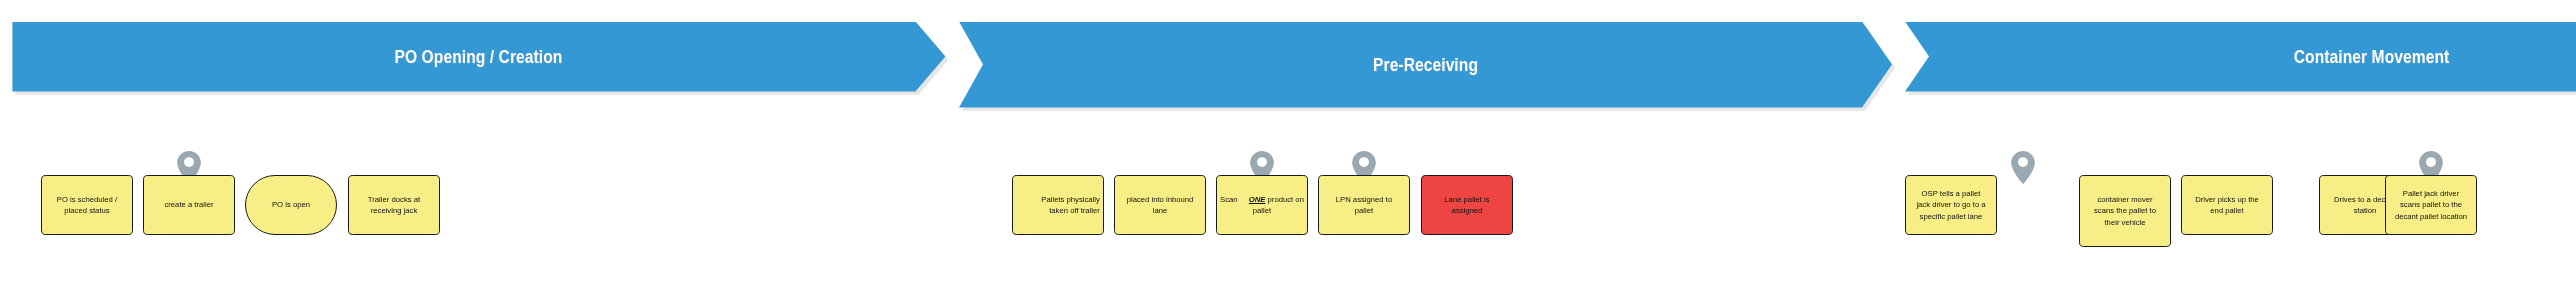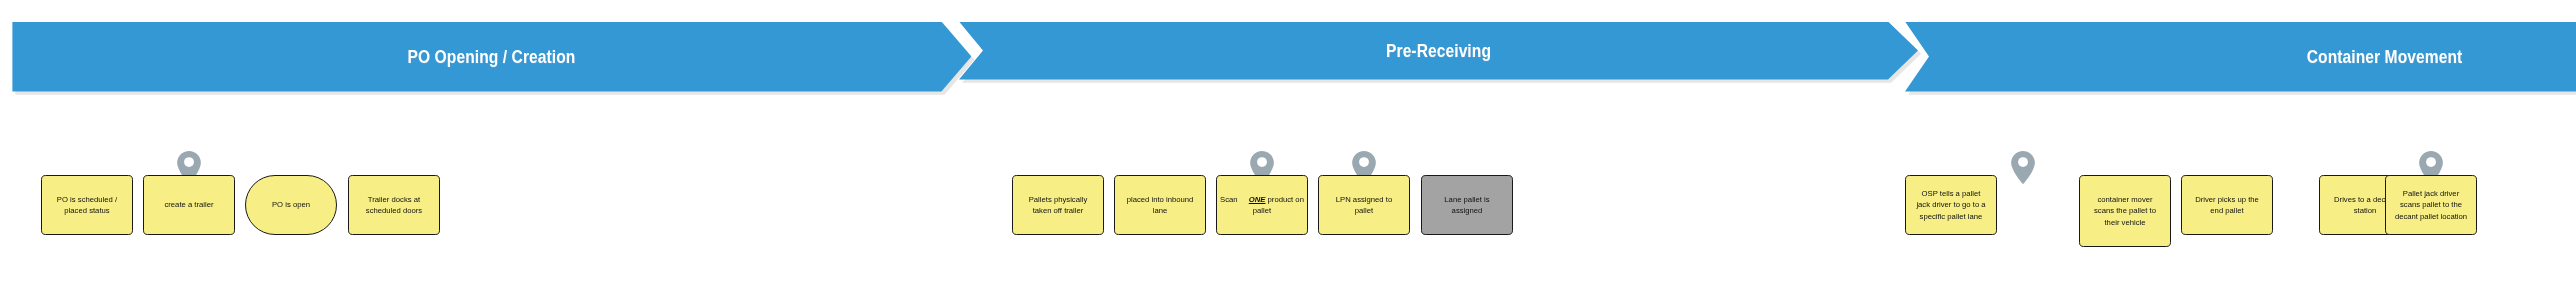--- a/index.html
+++ b/index.html
@@ -2,21 +2,21 @@
 <html style="font-size:8.2px"><head>
 <meta charset="utf-8">
 <style>
   html,body{margin:0;padding:0;background:#ffffff;}
   body{width:3655px;height:286px;position:relative;overflow:hidden;
        font-family:"Liberation Sans","DejaVu Sans",sans-serif;}
 
   
   #header-band{position:absolute;left:0;top:0;width:3655px;height:103px;}
 
-  .phase-header{position:absolute;top:21.6px;height:70px;padding-left:26px;}
+  .phase-header{position:absolute;top:21.6px;height:70px;}
 
   .chev-shadow{position:absolute;left:3.1px;top:3.1px;width:100%;height:100%;
       background:#e6e6e6;}
   .chev-body{position:absolute;left:0;top:0;width:100%;height:100%;
       background:#3498d4;}
   .chev-title{position:absolute;left:0;top:0;width:100%;height:100%;
       display:flex;align-items:center;justify-content:center;
       color:#ffffff;font-weight:bold;font-size:19px;letter-spacing:0.1px;
       transform:scaleX(0.82);transform-origin:center center;
       text-shadow:0.5px 0.5px 0 rgba(120,160,190,0.45);
@@ -61,28 +61,28 @@
         <circle cx="23" cy="21.5" r="9.6" fill="#ffffff"></circle>
       </svg>
     </div>
     <div class="card" style="left: 143px; top: 175px; width: 92px; height: 60px; background: rgb(247, 239, 133); border-color: rgb(25, 25, 26);">
       <span class="ctext"><span>create a trailer</span></span>
     </div>
     <div class="card" style="left: 245px; top: 175px; width: 92px; height: 60px; background: rgb(247, 239, 133); border-color: rgb(25, 25, 26); border-radius: 30px;">
       <span class="ctext"><span>PO is open</span></span>
     </div>
     <div class="card" style="left: 348px; top: 175px; width: 92px; height: 60px; background: rgb(247, 239, 133); border-color: rgb(25, 25, 26);">
-      <span class="ctext"><span>Trailer docks at</span><br><span>scheduled doors</span></span>
+      <span class="ctext"><span>Trailer docks at</span><br><span>receiving jack</span></span>
     </div>
-    <div class="phase-header" style="left: 959px; width: 933px; top: 21.6px; height: 58px;">
+    <div class="phase-header" style="left: 959px; width: 933px; top: 21.6px; height: 86px;">
       <div class="chev-shadow clip-chev-notch" style="background: rgb(230, 230, 230);"></div>
       <div class="chev-body clip-chev-notch" style="background: rgb(52, 152, 212);"></div>
       <div class="chev-title" style="color: rgb(255, 255, 255);">Pre-Receiving</div>
     </div>
-    <div class="card" style="left: 1012px; top: 175px; width: 92px; height: 60px; background: rgb(247, 239, 133); border-color: rgb(25, 25, 26);">
+    <div class="card" style="left: 1012px; top: 175px; width: 92px; height: 60px; background: rgb(247, 239, 133); border-color: rgb(25, 25, 26); text-align: right;">
       <span class="ctext"><span>Pallets physically</span><br><span>taken off trailer</span></span>
     </div>
     <div class="card" style="left: 1114px; top: 175px; width: 92px; height: 60px; background: rgb(247, 239, 133); border-color: rgb(25, 25, 26);">
       <span class="ctext"><span>placed into inbound</span><br><span>lane</span></span>
     </div>
     <div class="pin" style="left: 1250px; top: 151px;">
       <svg width="24" height="33" viewBox="0 0 46 64">
         <path d="M23 0C10.3 0 0 10.3 0 23c0 13.6 17.3 34.9 21.1 39.4a2.5 2.5 0 0 0 3.8 0C28.7 57.9 46 36.6 46 23 46 10.3 35.7 0 23 0z" fill="#9aa8b1"></path>
         <circle cx="23" cy="21.5" r="9.6" fill="#ffffff"></circle>
       </svg>
@@ -92,21 +92,21 @@
     </div>
     <div class="pin" style="left: 1352px; top: 151px;">
       <svg width="24" height="33" viewBox="0 0 46 64">
         <path d="M23 0C10.3 0 0 10.3 0 23c0 13.6 17.3 34.9 21.1 39.4a2.5 2.5 0 0 0 3.8 0C28.7 57.9 46 36.6 46 23 46 10.3 35.7 0 23 0z" fill="#9aa8b1"></path>
         <circle cx="23" cy="21.5" r="9.6" fill="#ffffff"></circle>
       </svg>
     </div>
     <div class="card" style="left: 1318px; top: 175px; width: 92px; height: 60px; background: rgb(247, 239, 133); border-color: rgb(25, 25, 26);">
       <span class="ctext"><span>LPN assigned to</span><br><span>pallet</span></span>
     </div>
-    <div class="card" style="left: 1421px; top: 175px; width: 92px; height: 60px; background: #a3a3a3; border-color: rgb(25, 25, 26);">
+    <div class="card" style="left: 1421px; top: 175px; width: 92px; height: 60px; background: #ef4444; border-color: rgb(25, 25, 26);">
       <span class="ctext"><span>Lane pallet is</span><br><span>assigned</span></span>
     </div>
     <div class="phase-header" style="left: 1905px; width: 933px; top: 21.6px; height: 70px;">
       <div class="chev-shadow clip-chev-notch" style="background: rgb(230, 230, 230);"></div>
       <div class="chev-body clip-chev-notch" style="background: rgb(52, 152, 212);"></div>
       <div class="chev-title" style="color: rgb(255, 255, 255);">Container Movement</div>
     </div>
     <div class="pin" style="left: 2011px; top: 151px;">
       <svg width="24" height="33" viewBox="0 0 46 64">
         <path d="M23 0C10.3 0 0 10.3 0 23c0 13.6 17.3 34.9 21.1 39.4a2.5 2.5 0 0 0 3.8 0C28.7 57.9 46 36.6 46 23 46 10.3 35.7 0 23 0z" fill="#9aa8b1"></path>

